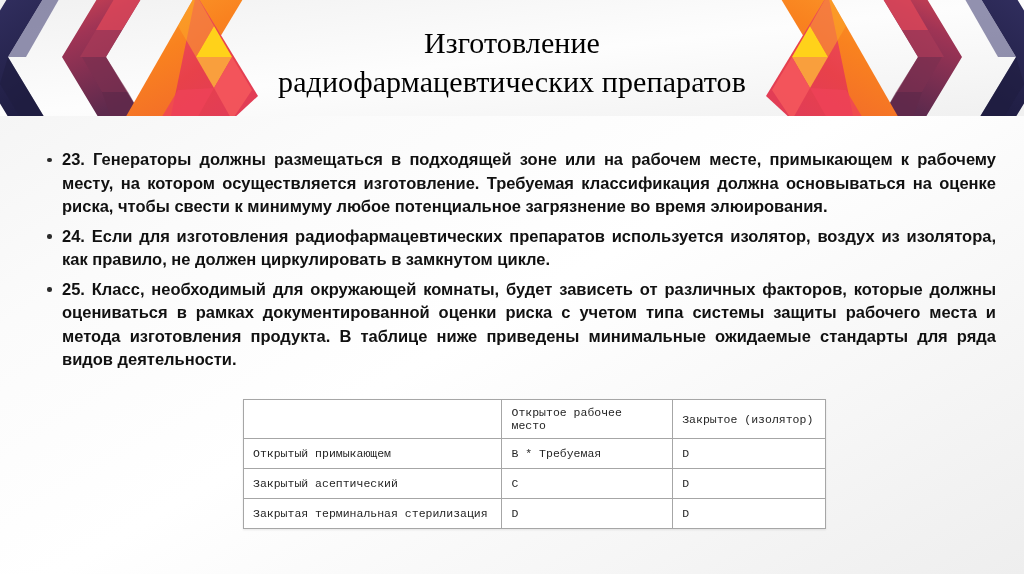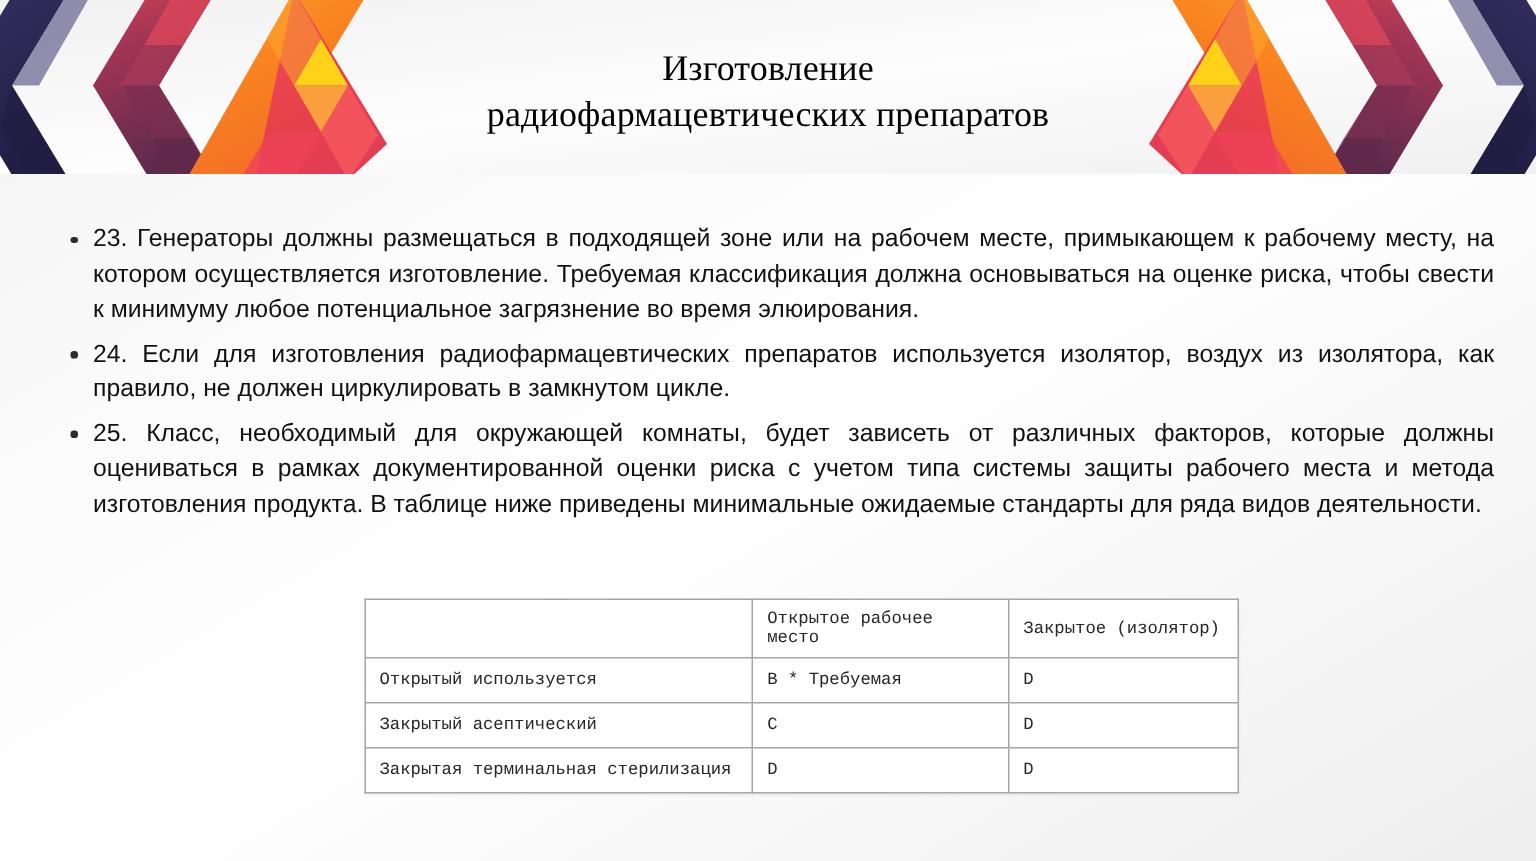--- a/index.html
+++ b/index.html
@@ -42,37 +42,38 @@
     top: 14px;
     width: 604px;
     height: 96px;
     display: flex;
     flex-direction: column;
     align-items: center;
     justify-content: center;
   }
   .slide-title {
     font-family: "Liberation Serif", "DejaVu Serif", serif;
-    font-size: 24px;
+    font-size: 30px;
     line-height: 1.30;
     color: #000000;
     text-align: center;
     letter-spacing: 0.1px;
     white-space: nowrap;
   }
   .slide-title .line2 {
     display: block;
   }
 
   
   .body {
     position: absolute;
     left: 0;
     top: 148px;
     width: 1024px;
+    font-weight: bold;
   }
   .bullet {
     position: relative;
     margin: 0 0 6px 0;
     padding-left: 62px;
     padding-right: 28px;
     font-size: 16.5px;
     line-height: 23.5px;
     color: #111111;
     text-align: justify;
@@ -235,21 +236,21 @@
           <col class="c2">
           <col class="c3">
       </colgroup>
       <tbody>
         <tr class="r-head">
           <td></td>
           <td>Открытое рабочее место</td>
           <td>Закрытое (изолятор)</td>
         </tr>
         <tr>
-          <td>Открытый используется</td>
+          <td>Открытый примыкающем</td>
           <td>B * Требуемая</td>
           <td>D</td>
         </tr>
         <tr>
           <td>Закрытый асептический</td>
           <td>C</td>
           <td>D</td>
         </tr>
         <tr>
           <td>Закрытая терминальная стерилизация</td>

